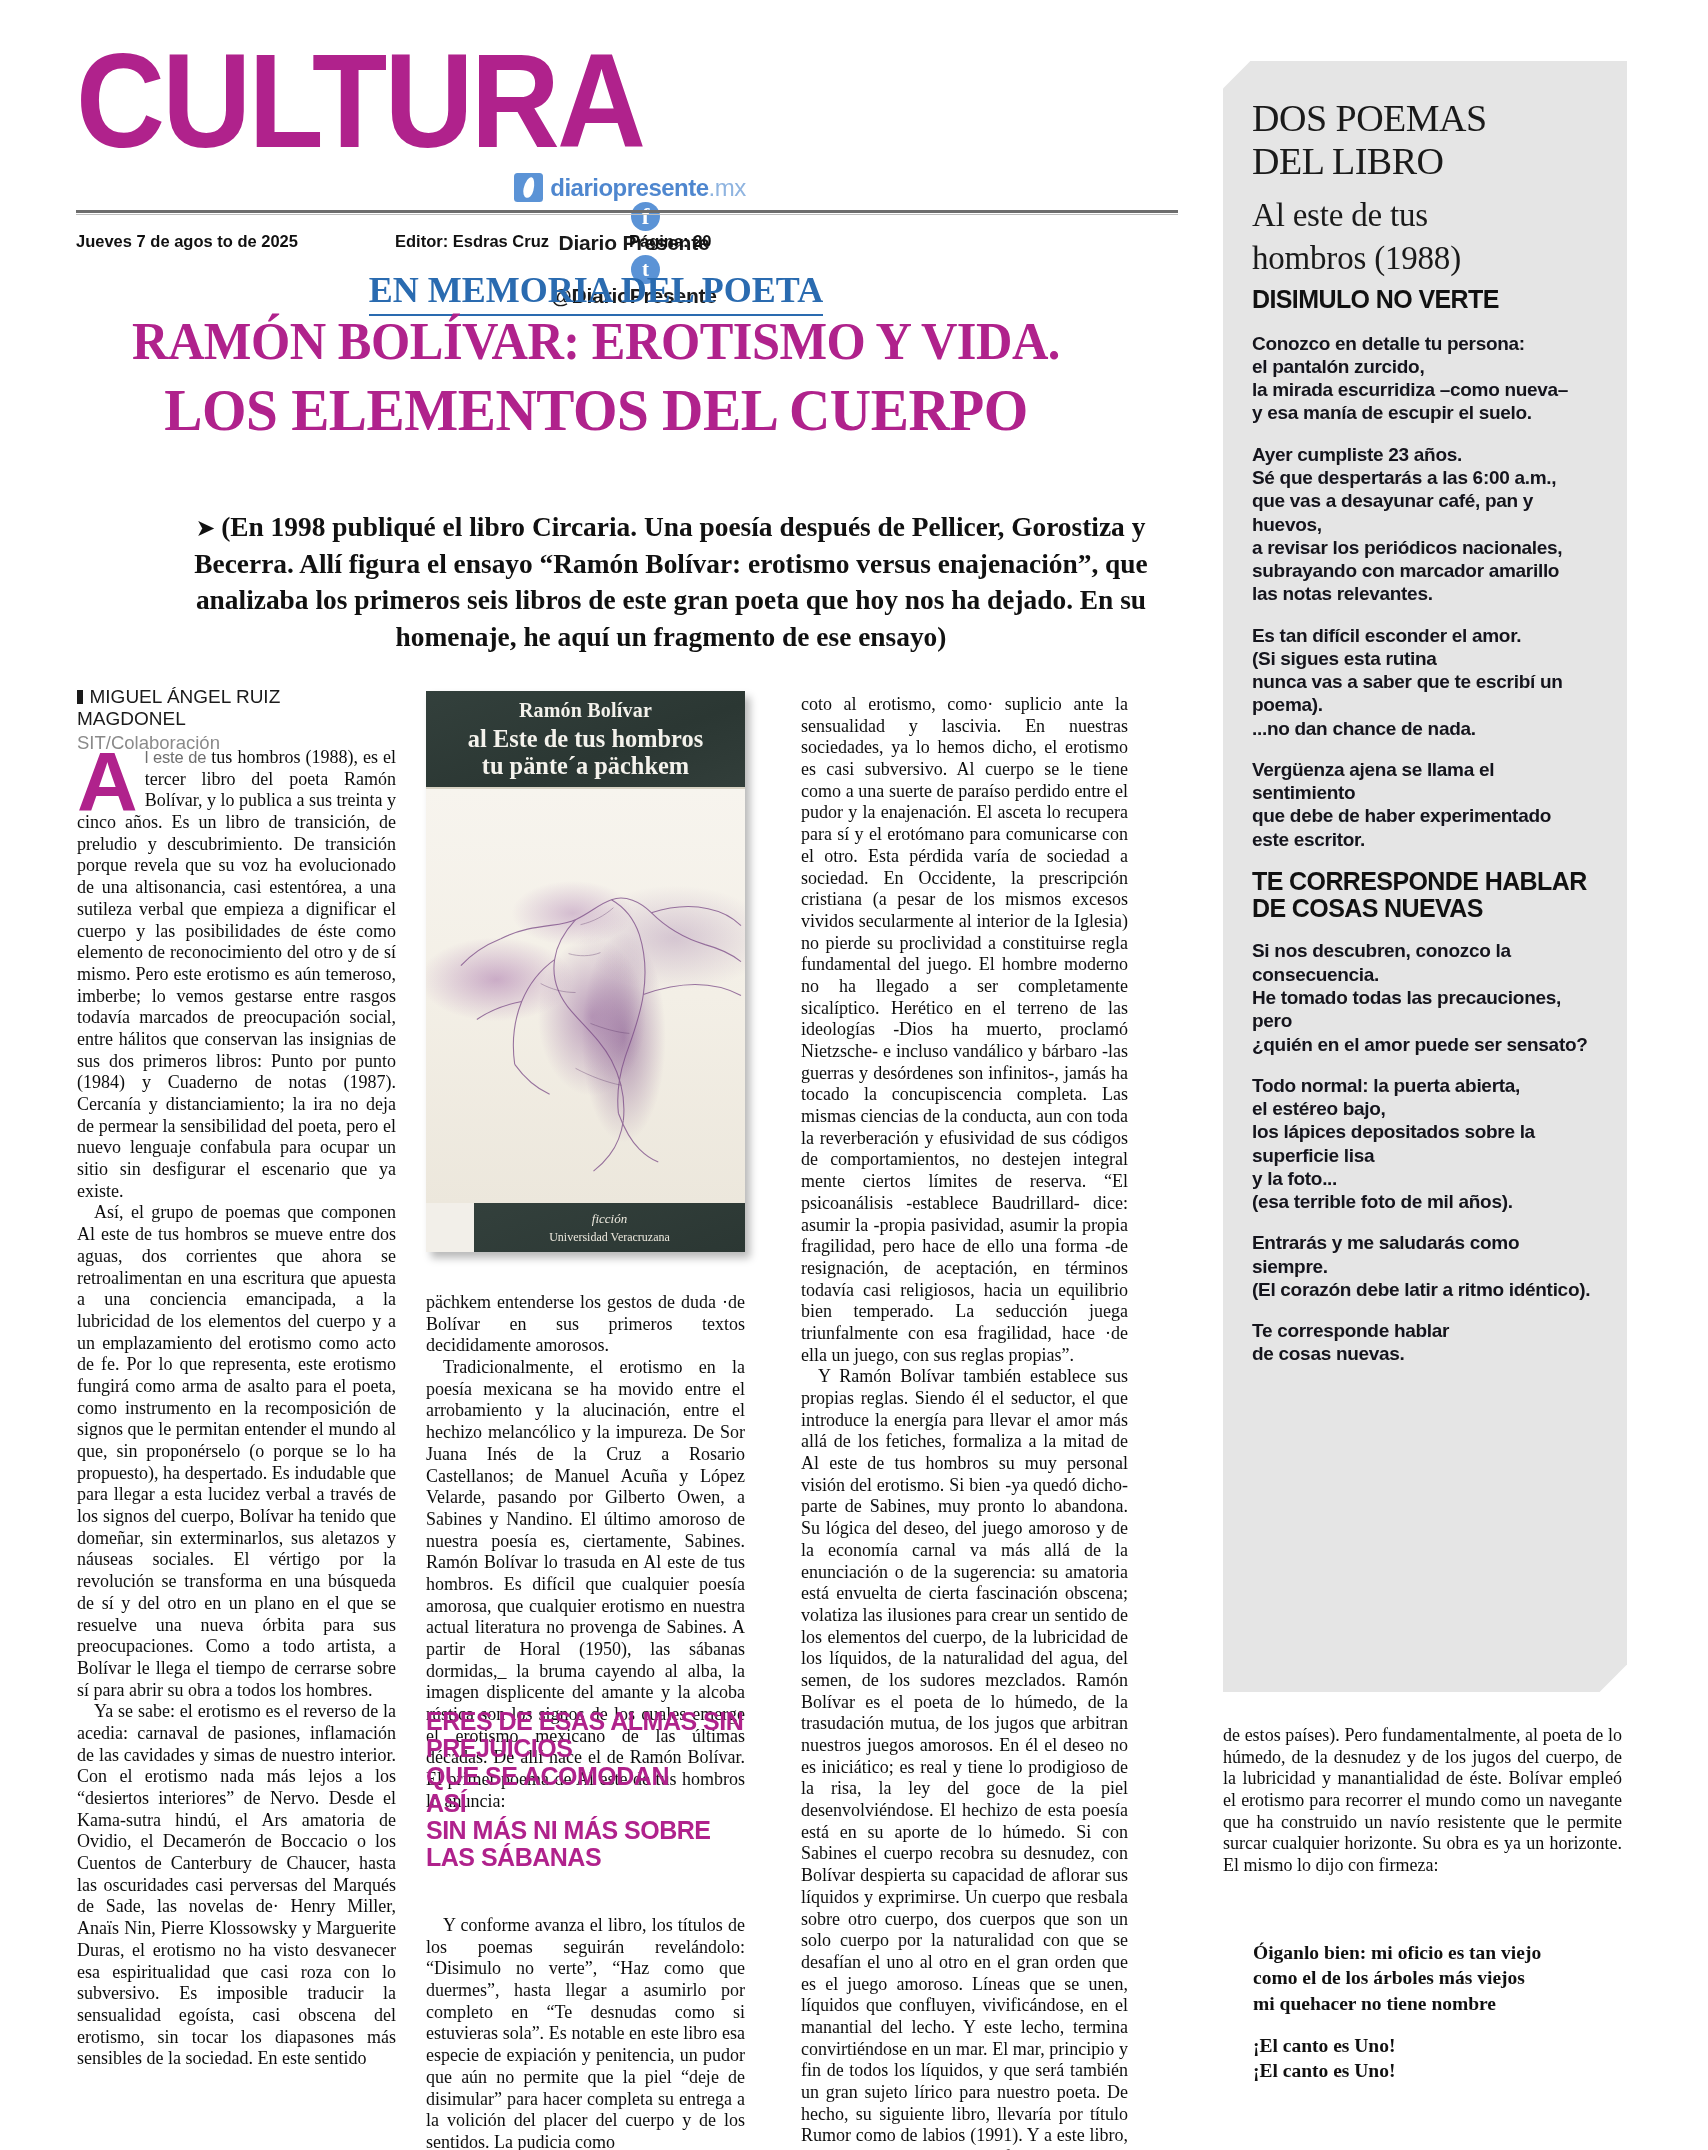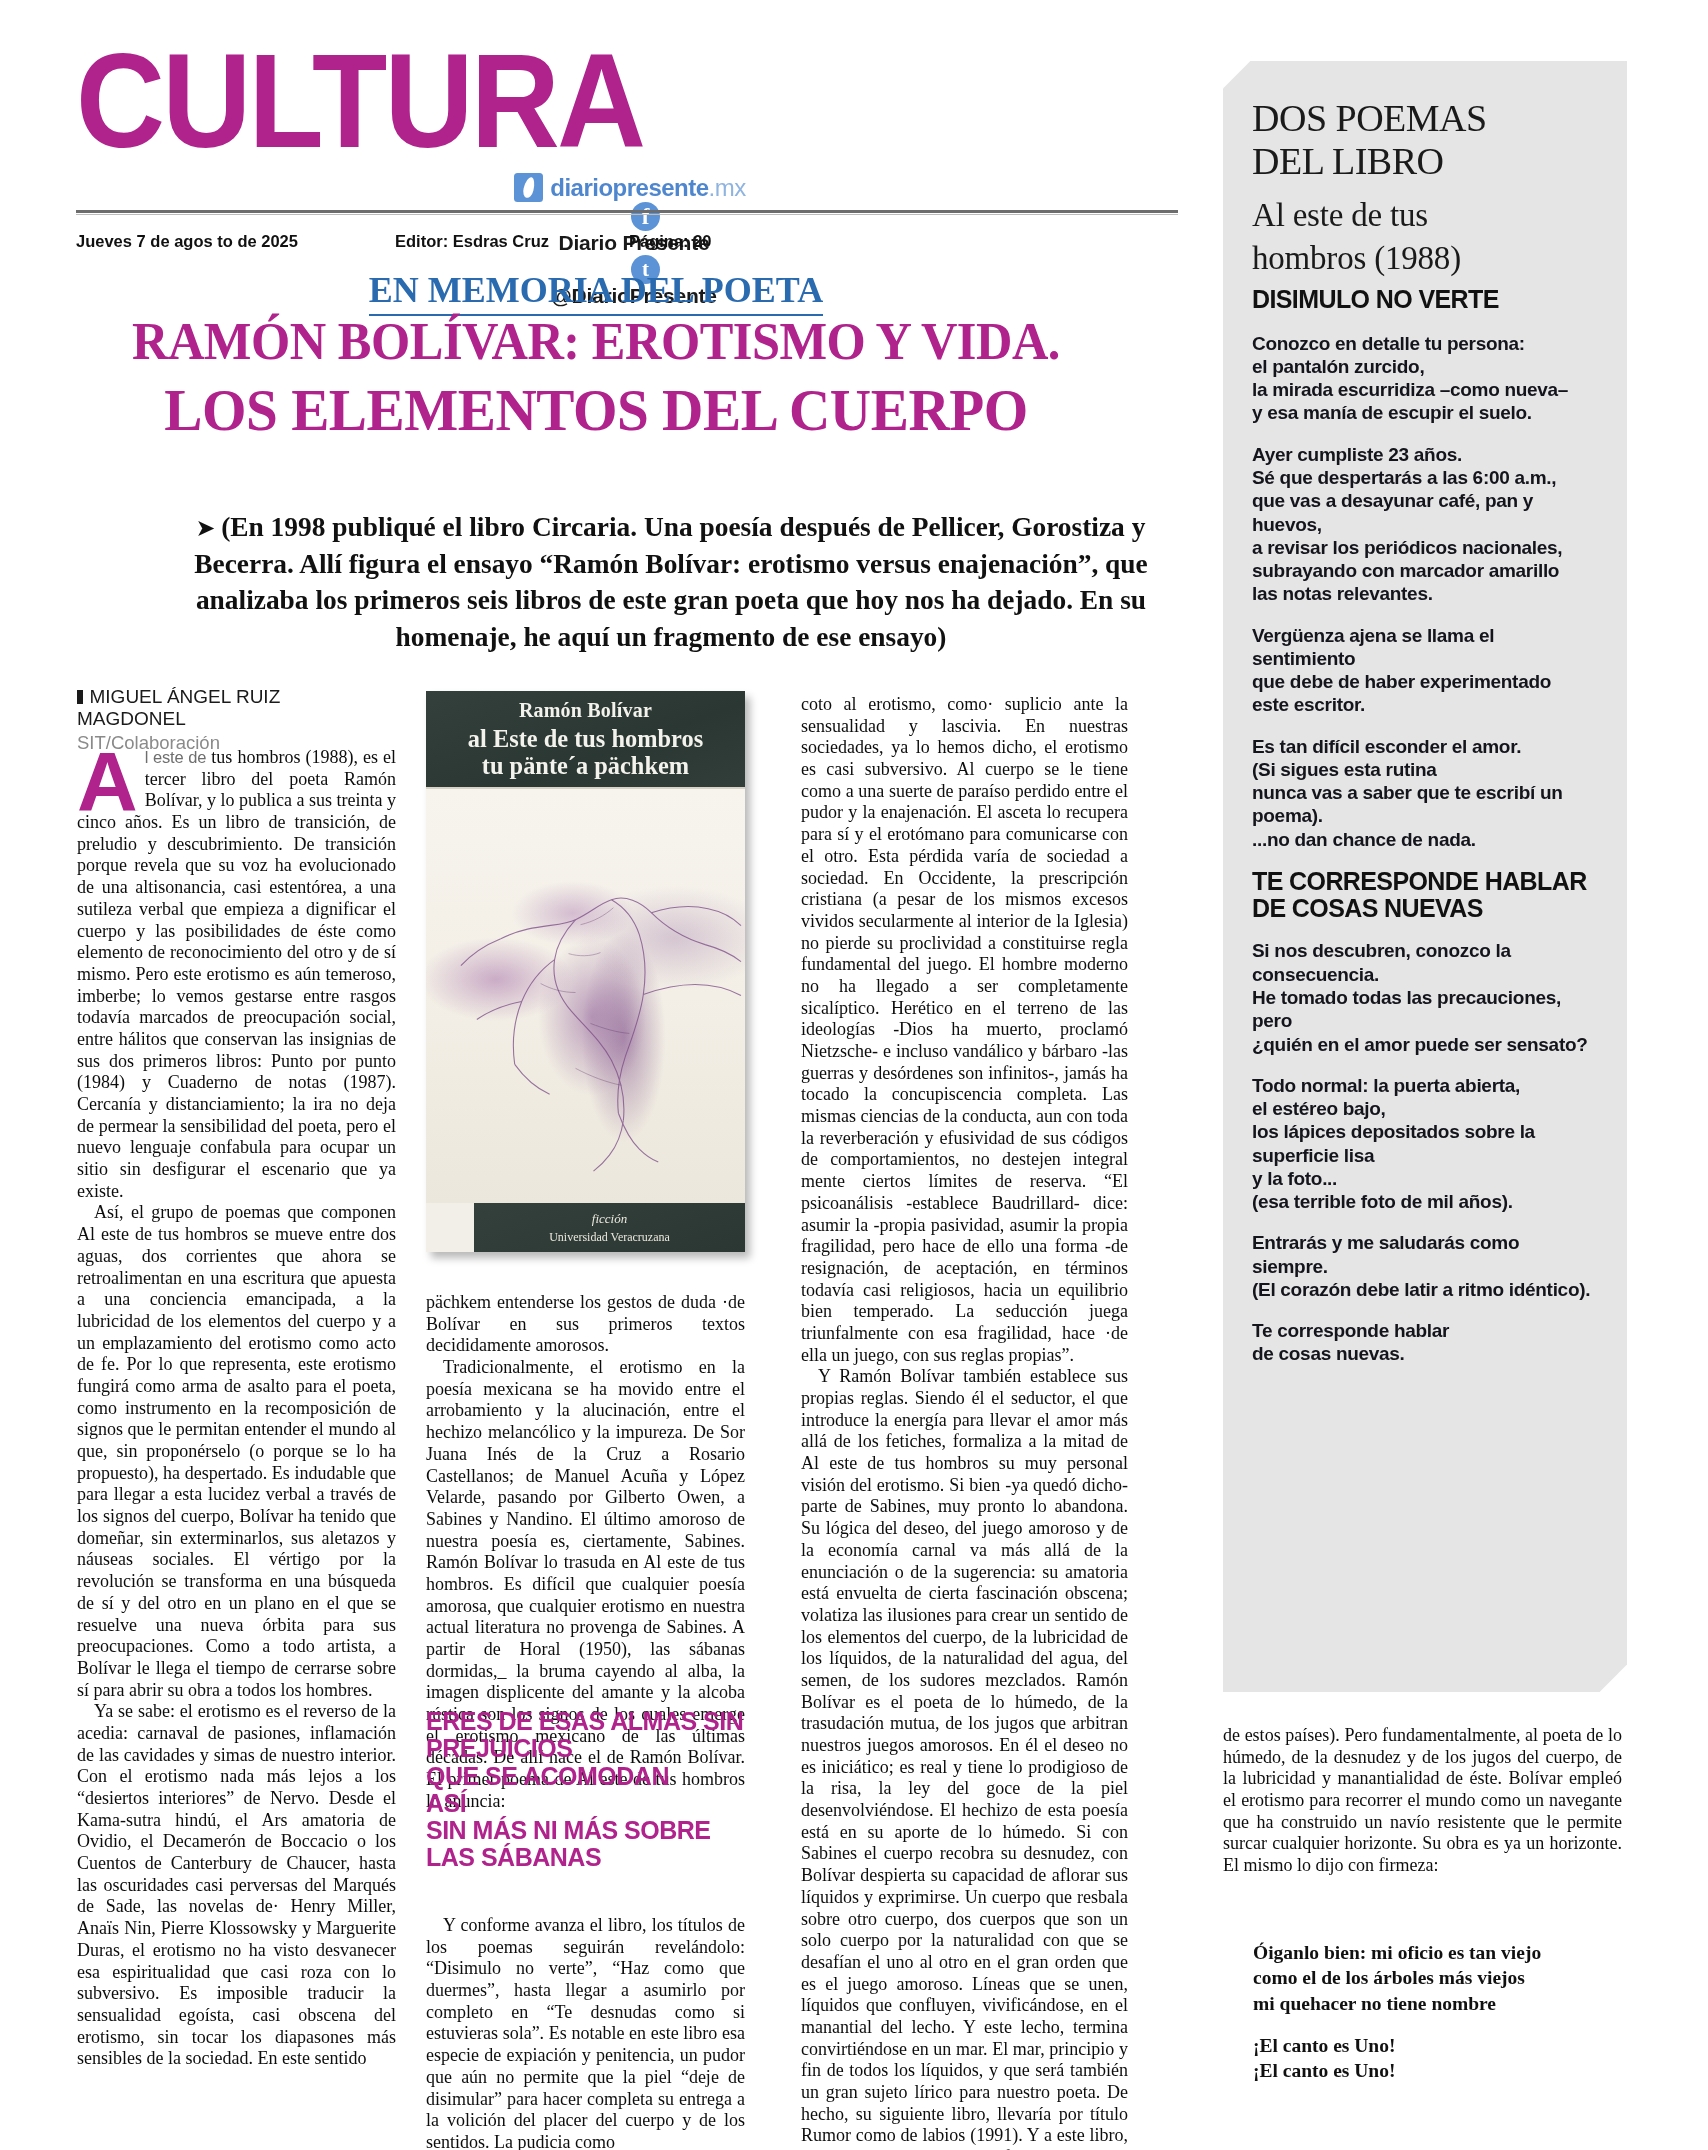--- a/index.html
+++ b/index.html
@@ -327,27 +327,27 @@
     <div class="sb-stanza" style="white-space:pre-line">Conozco en detalle tu persona:
 el pantalón zurcido,
 la mirada escurridiza –como nueva–
 y esa manía de escupir el suelo.</div>
     <div class="sb-stanza" style="white-space:pre-line">Ayer cumpliste 23 años.
 Sé que despertarás a las 6:00 a.m.,
 que vas a desayunar café, pan y huevos,
 a revisar los periódicos nacionales,
 subrayando con marcador amarillo
 las notas relevantes.</div>
-    <div class="sb-stanza" style="white-space:pre-line">Vergüenza ajena se llama el sentimiento
-que debe de haber experimentado
-este escritor.</div>
     <div class="sb-stanza" style="white-space:pre-line">Es tan difícil esconder el amor.
 (Si sigues esta rutina
 nunca vas a saber que te escribí un poema).
 ...no dan chance de nada.</div>
+    <div class="sb-stanza" style="white-space:pre-line">Vergüenza ajena se llama el sentimiento
+que debe de haber experimentado
+este escritor.</div>
 
     <div class="sb-poemtitle2" style="white-space:pre-line">TE CORRESPONDE HABLAR
 DE COSAS NUEVAS</div>
 
     <div class="sb-stanza" style="white-space:pre-line">   Si nos descubren, conozco la consecuencia.
 He tomado todas las precauciones, pero
 ¿quién en el amor puede ser sensato?</div>
     <div class="sb-stanza" style="white-space:pre-line">Todo normal: la puerta abierta,
 el estéreo bajo,
 los lápices depositados sobre la superficie lisa

